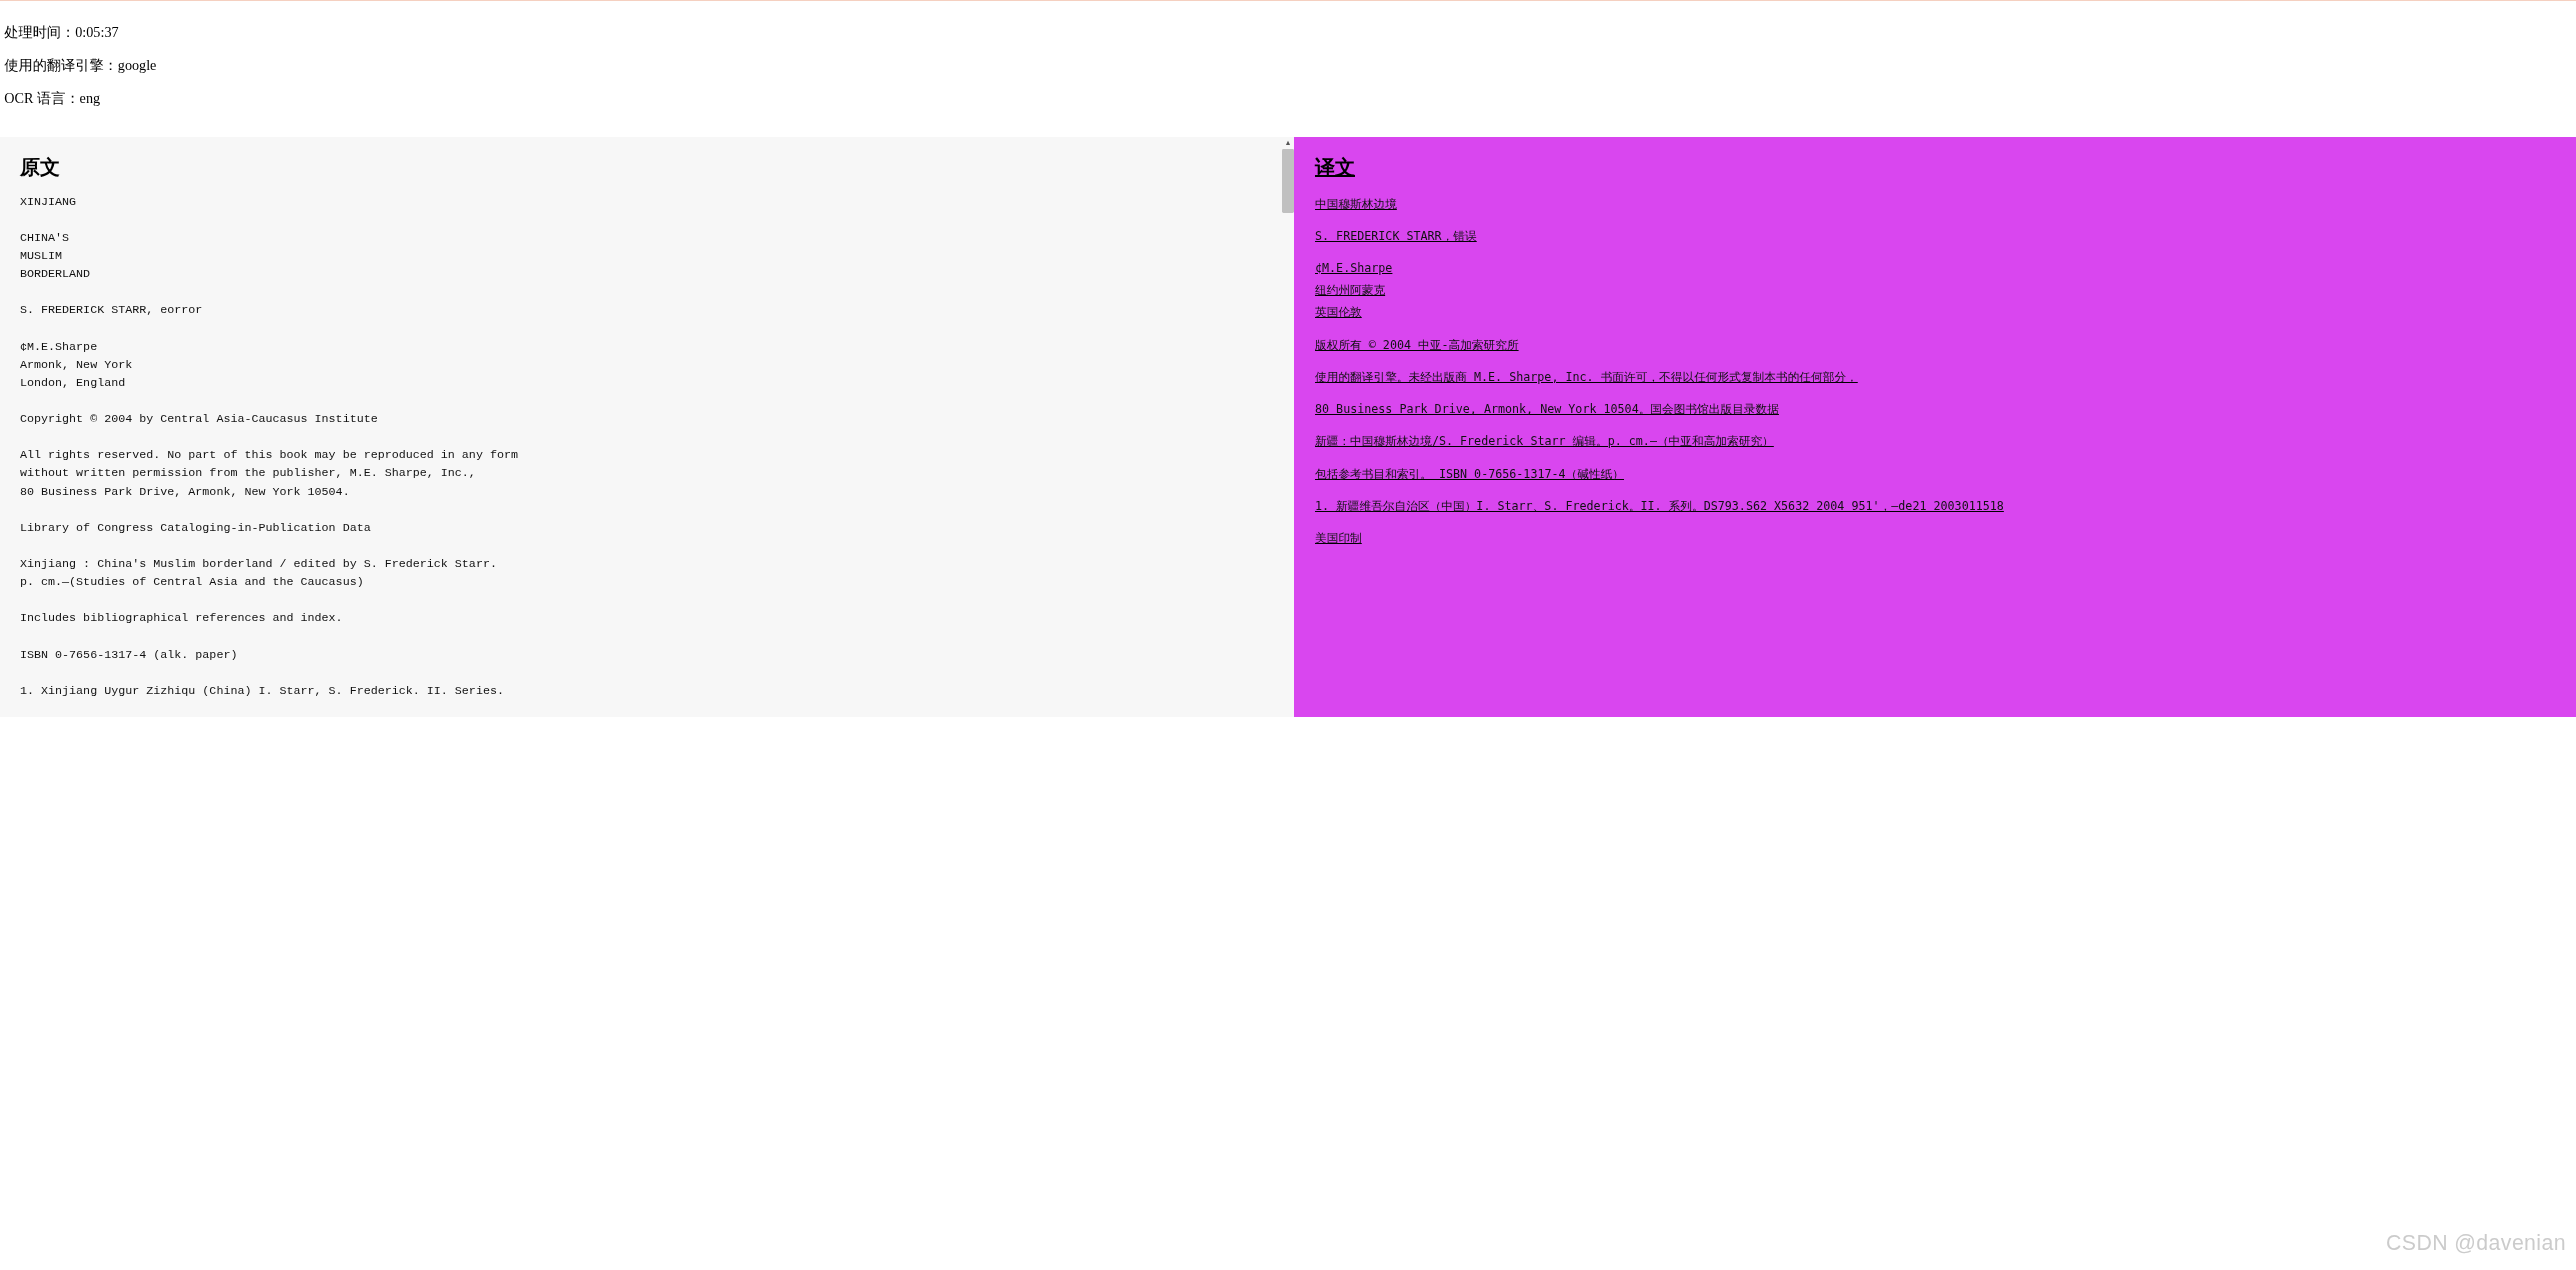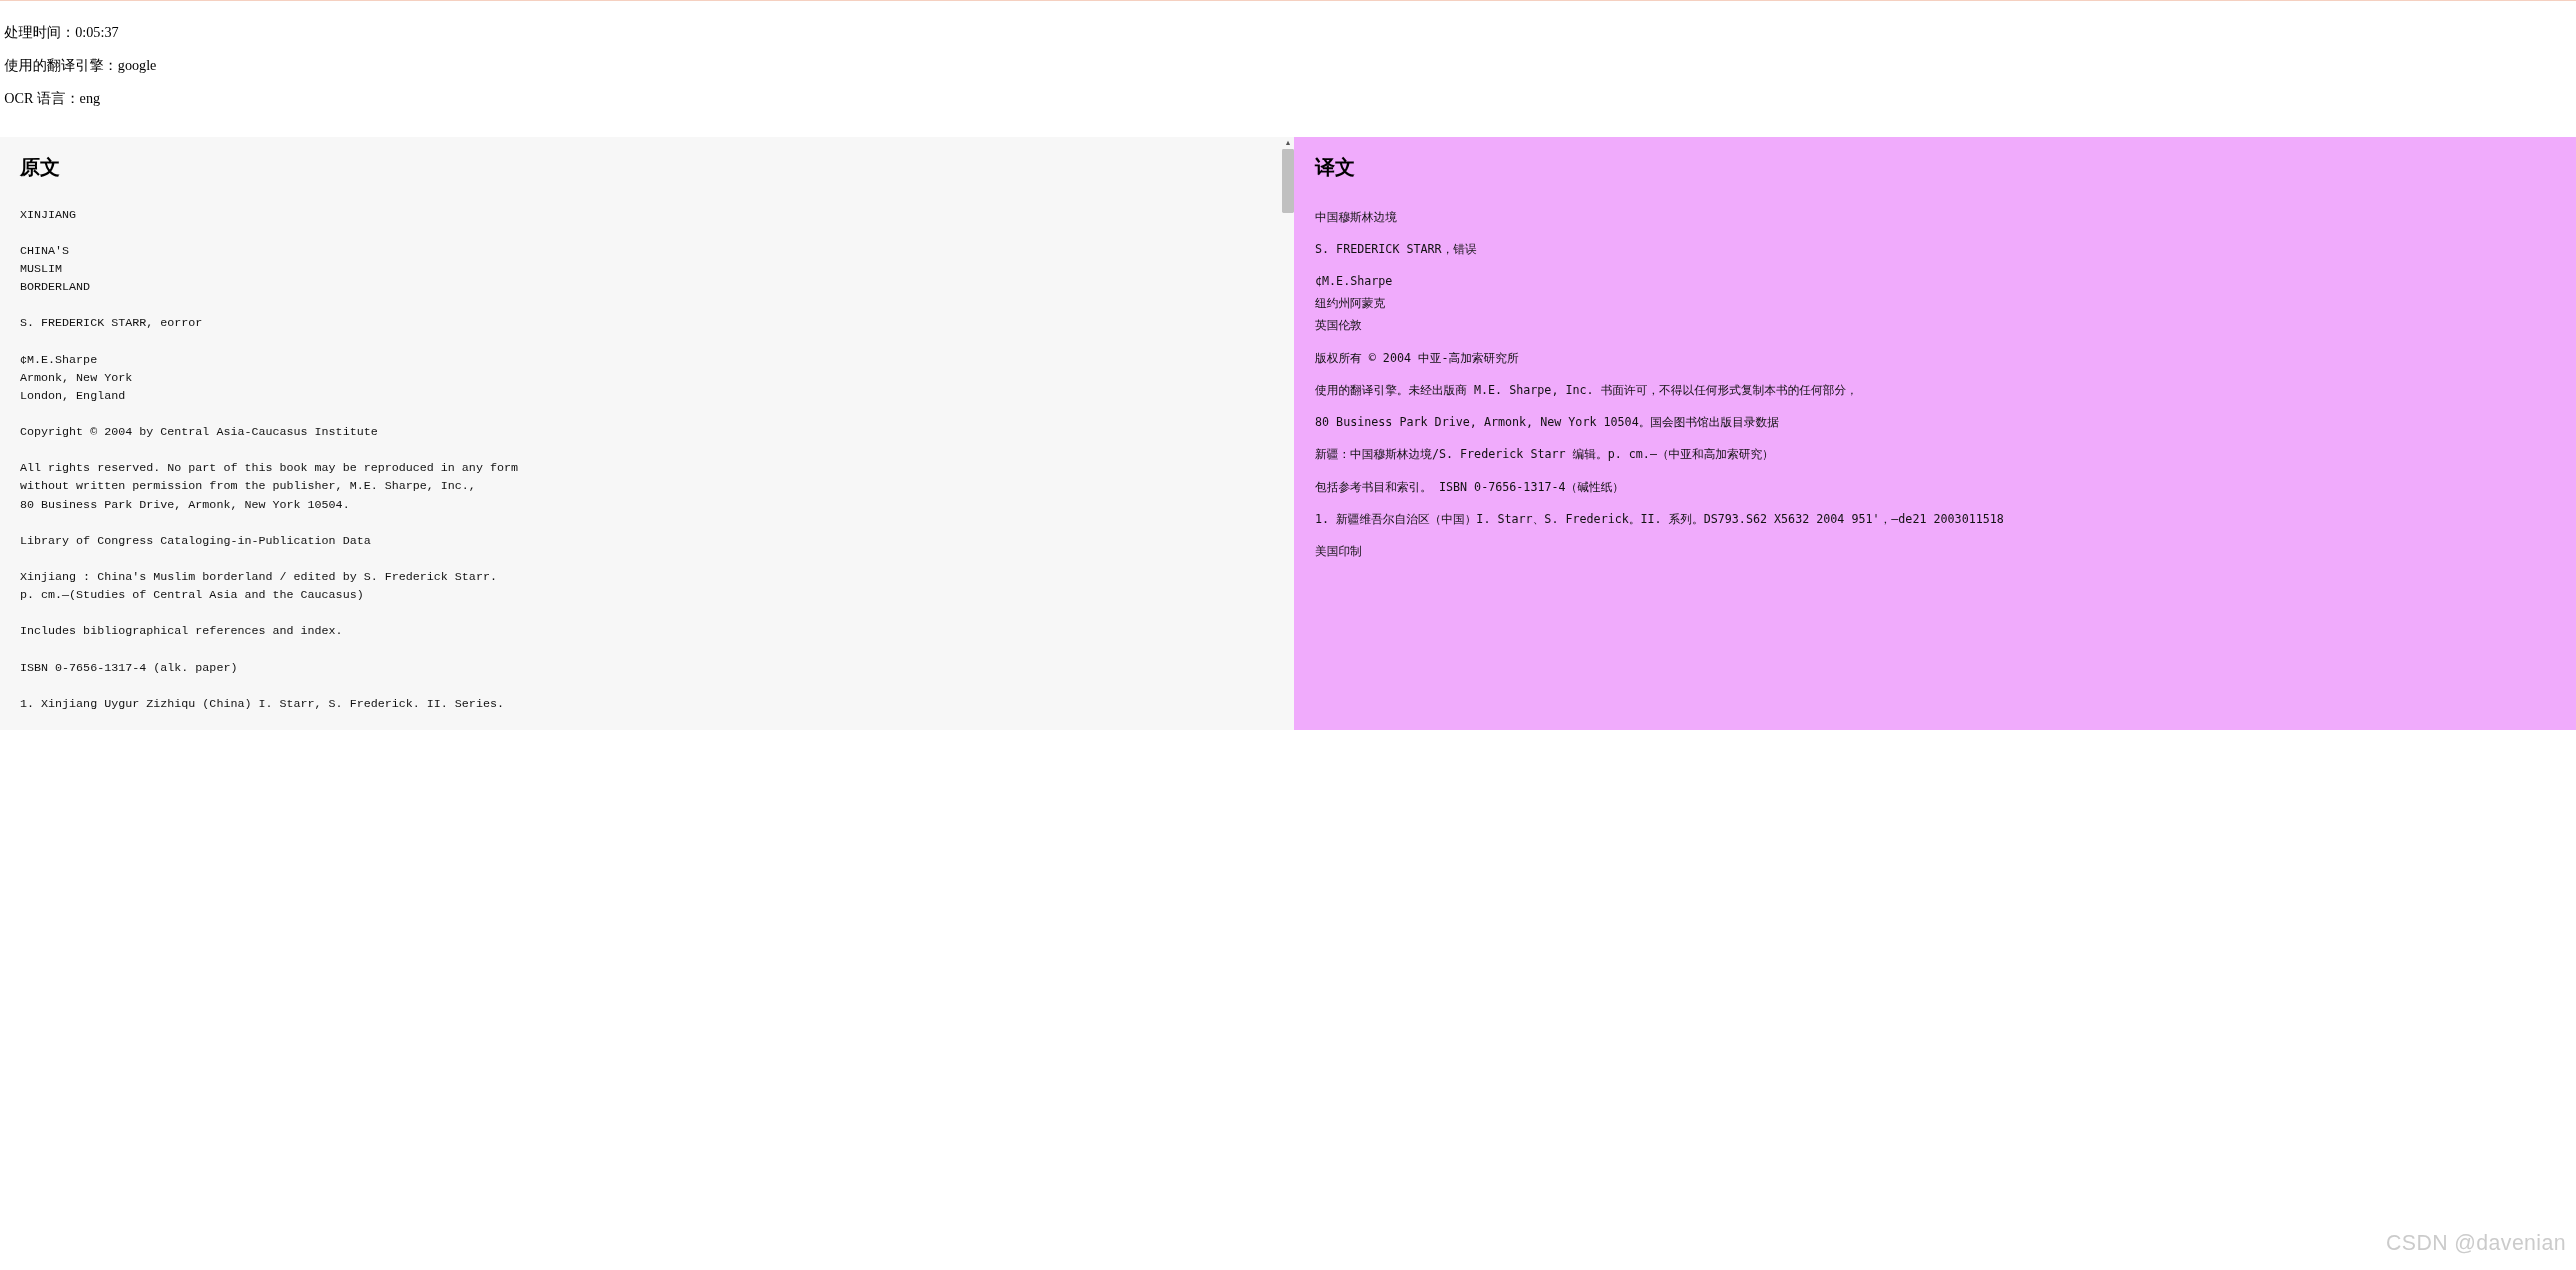--- a/index.html
+++ b/index.html
@@ -49,28 +49,29 @@
       padding: 17px 20px;
       font-size: 12px;
     }
 
     .panel-left {
       background: #f7f7f7;
       padding-right: 28.4px;
     }
 
     .panel-right {
-      background: #f0abfc;
+      background: #d946ef;
       padding-left: 27px;
+      text-decoration: underline;
     }
 
     .panel-title {
       font-size: 20px;
       font-weight: 700;
-      margin-bottom: 25px;
+      margin-bottom: 12px;
       color: #000000;
     }
 
     .source-text {
       font-family: "SFMono-Regular", Consolas, "Liberation Mono", Menlo, Courier, monospace;
       white-space: pre-wrap;
       font-size: 11.7px;
       line-height: 1.55;
       color: #111;
     }

